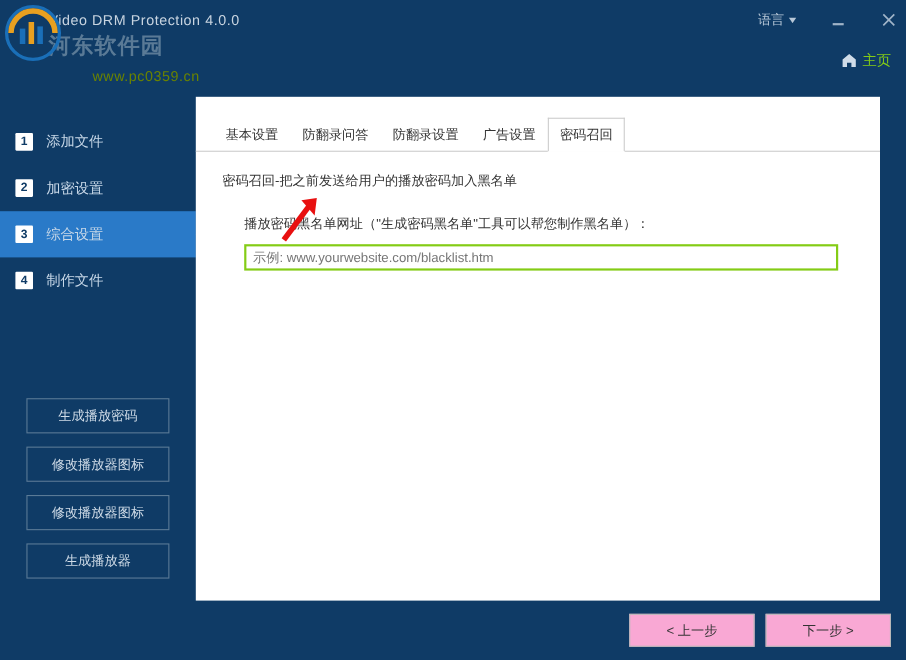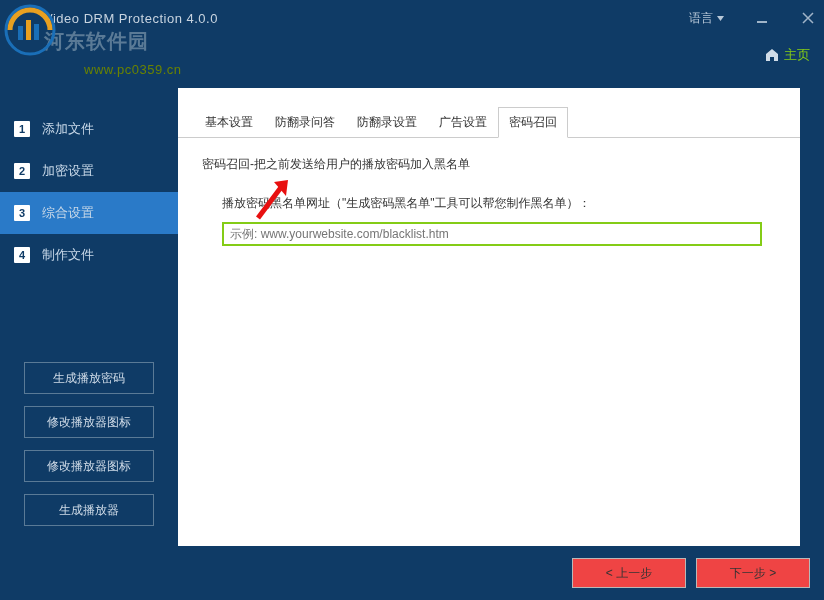--- a/index.html
+++ b/index.html
@@ -36,21 +36,21 @@
     .tab-strip { display: flex; padding: 18px 0 0 16px; border-bottom: 1px solid #ccc; }
     .tab { padding: 6px 10px; font-size: 12px; color: #333; cursor: pointer; border: 1px solid transparent; border-bottom: none; position: relative; top: 1px; }
     .tab.active { border-color: #ccc; background: #fff; border-bottom: 1px solid #fff; }
     
     .panel-content { padding: 18px 24px; color: #333; font-size: 12px; }
     .desc-line { margin-bottom: 22px; }
     .field-label { margin: 0 0 10px 20px; }
     .url-input { width: 540px; margin-left: 20px; height: 24px; border: 2px solid #84cc16; padding: 0 6px; font-size: 12px; color: #6d28d9; font-family: inherit; }
     
     .footer { position: absolute; right: 14px; bottom: 12px; display: flex; gap: 10px; }
-    .nav-btn { width: 114px; height: 30px; background: #ef4444; border: 1px solid #b8b8b8; font-size: 12px; color: #333; cursor: pointer; display: flex; align-items: center; justify-content: center; }
+    .nav-btn { width: 114px; height: 30px; background: #f9a8d4; border: 1px solid #b8b8b8; font-size: 12px; color: #333; cursor: pointer; display: flex; align-items: center; justify-content: center; }
     
     .red-arrow { position: absolute; left: 252px; top: 176px; width: 40px; height: 44px; z-index: 20; pointer-events: none; }
   </style>
 </head>
 <body>
 
 <div class="window">
 
   <svg class="watermark-logo" viewBox="0 0 52 52">
     <circle cx="26" cy="26" r="24" fill="none" stroke="#1a6fb8" stroke-width="3"></circle>

